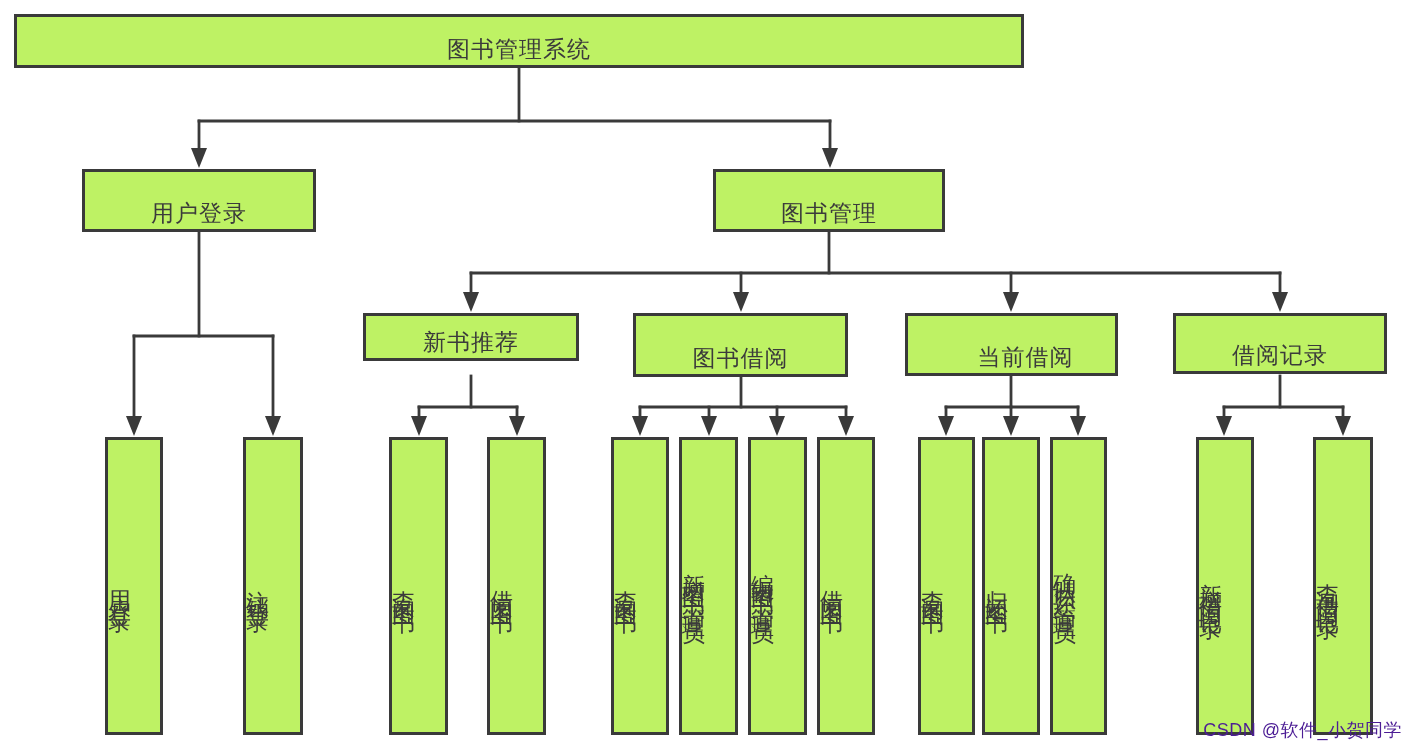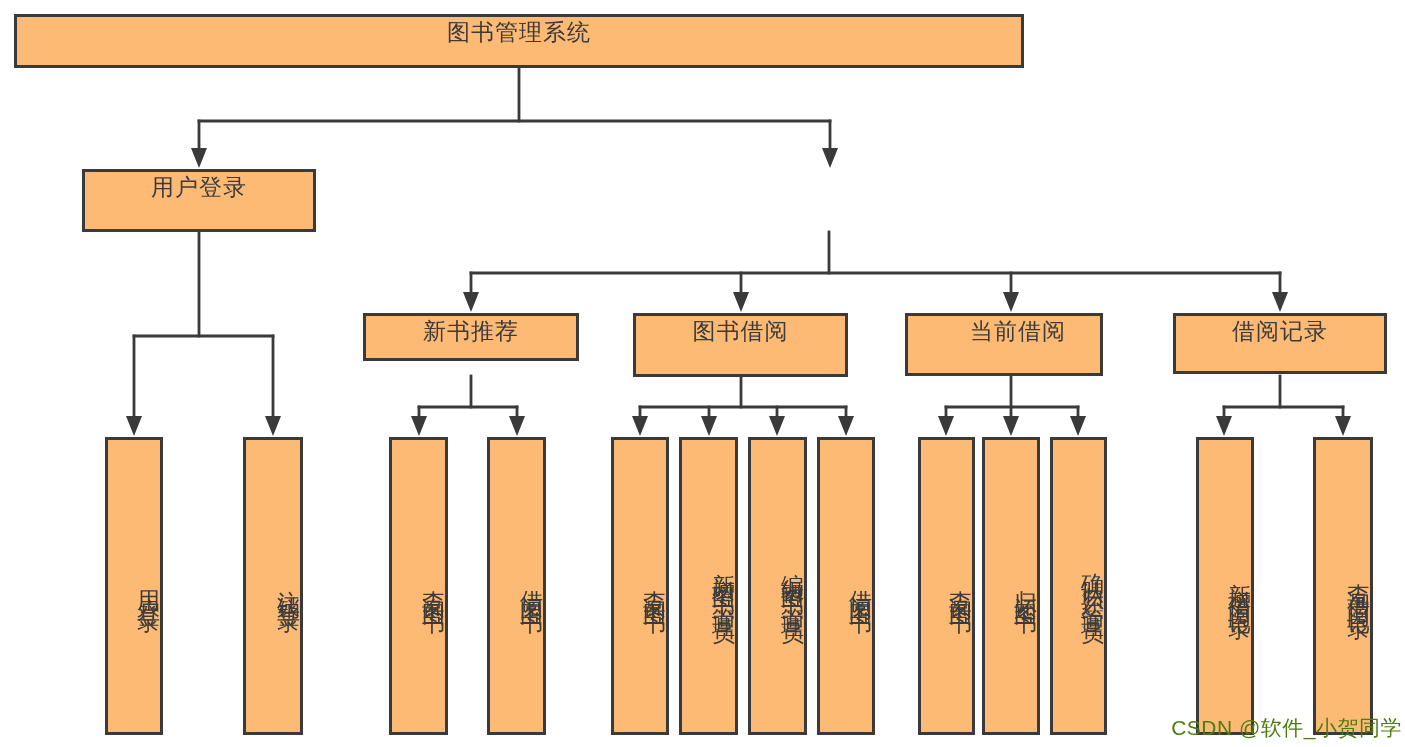--- a/index.html
+++ b/index.html
@@ -2,33 +2,33 @@
 <html><head>
 <meta charset="utf-8">
 <style>
   html,body { margin:0; padding:0; background:#ffffff; }
   #stage {
     position:relative; width:1405px; height:747px; background:#ffffff;
     font-family:"Liberation Sans", sans-serif; color:#3b3b3b; overflow:hidden;
   }
   #wires { position:absolute; left:0; top:0; width:1405px; height:747px; pointer-events:none; }
   .box {
-    position:absolute; box-sizing:border-box; background:#fdba74;
-    border:3px solid #3a3a3a; display:flex; align-items:flex-start; justify-content:center;
+    position:absolute; box-sizing:border-box; background:#bef264;
+    border:3px solid #3a3a3a; display:flex; align-items:flex-end; justify-content:center;
     z-index:1; text-align:center;
   }
   .h-label { font-size:23px; letter-spacing:1px; white-space:nowrap; }
   .v-box {
     writing-mode:vertical-rl; text-orientation:mixed;
     font-size:23px; letter-spacing:7px; line-height:1;
     padding:6px 0;
   }
   .watermark {
     position:absolute; right:3px; bottom:5px; z-index:2;
-    font-size:21px; letter-spacing:0.5px; color:#4d7c0f; white-space:nowrap;
+    font-size:18px; letter-spacing:0.5px; color:#4c1d95; white-space:nowrap;
   }
 </style>
 </head>
 <body>
 
 <div id="stage">
 
   <svg id="wires" viewBox="0 0 1405 747" xmlns="http://www.w3.org/2000/svg">
     <g stroke="#3a3a3a" stroke-width="2.8" fill="none" stroke-linecap="square">
 
@@ -98,28 +98,31 @@
     </g>
   </svg>
 
   <div class="box" style="left:14px; top:14px; width:1010px; height:54px;">
     <span class="h-label">图书管理系统</span>
   </div>
 
   <div class="box" style="left:82px; top:169px; width:234px; height:63px;">
     <span class="h-label">用户登录</span>
   </div>
+  <div class="box" style="left:713px; top:169px; width:232px; height:63px;">
+    <span class="h-label">图书管理</span>
+  </div>
 
   <div class="box" style="left:363px; top:313px; width:216px; height:48px;">
     <span class="h-label">新书推荐</span>
   </div>
   <div class="box" style="left:633px; top:313px; width:215px; height:64px;">
     <span class="h-label">图书借阅</span>
   </div>
-  <div class="box" style="left:905px; top:313px; width:198px; height:63px;padding-left:28px;">
+  <div class="box" style="left:905px; top:313px; width:213px; height:63px;padding-left:28px;">
     <span class="h-label">当前借阅</span>
   </div>
   <div class="box" style="left:1173px; top:313px; width:214px; height:61px;">
     <span class="h-label">借阅记录</span>
   </div>
 
   <div class="box v-box" style="left:105px; top:437px; width:58px; height:298px;">用户登录</div>
   <div class="box v-box" style="left:243px; top:437px; width:60px; height:298px;">注销登录</div>
 
   <div class="box v-box" style="left:389px; top:437px; width:59px; height:298px;">查询图书</div>

